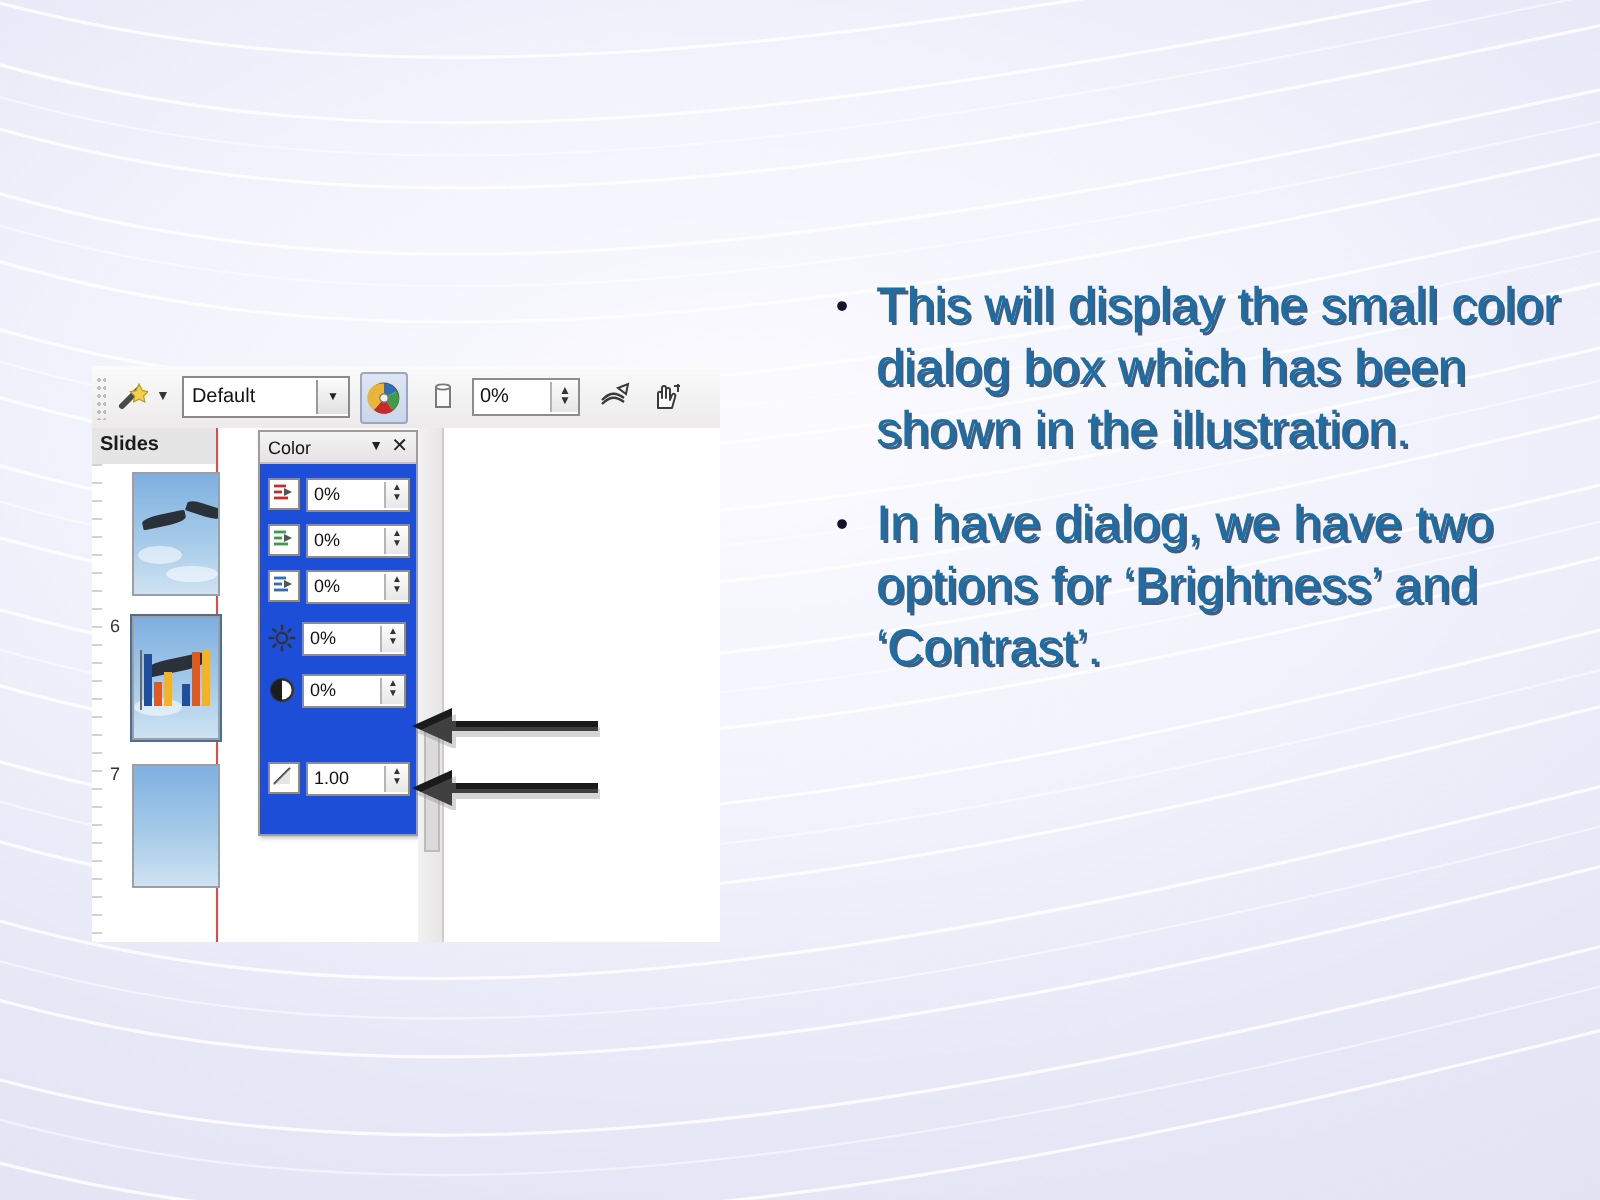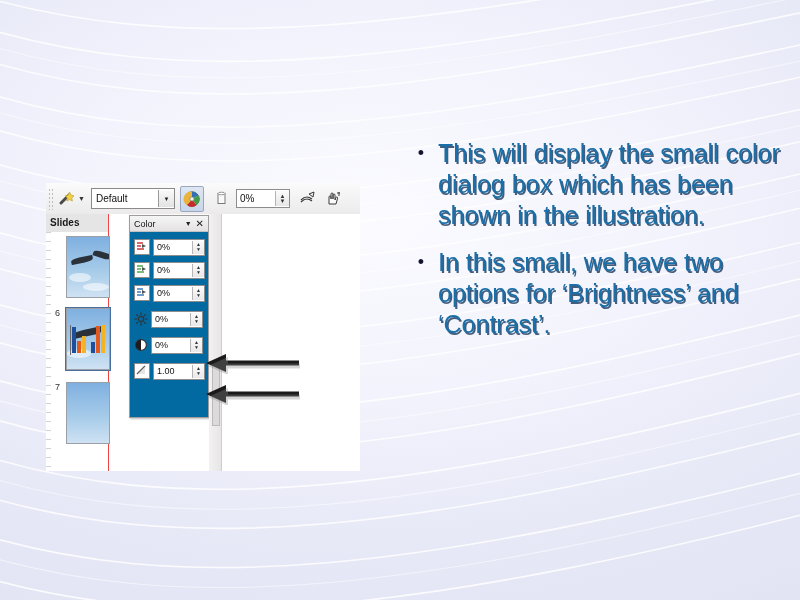--- a/index.html
+++ b/index.html
@@ -104,21 +104,21 @@
   .thumbnum{position:absolute;left:9px;font-size:9px;color:#333;}
 
   
   .sky{position:absolute;inset:0;background:linear-gradient(#7fb0e0,#a9cdea 60%,#cfe2f3);overflow:hidden;}
   .cloud{position:absolute;background:rgba(255,255,255,.55);border-radius:50%;}
   .jet{position:absolute;background:#2b3138;border-radius:40% 8% 40% 8%;transform:rotate(-12deg);}
 
   
   .colordlg{
     position:absolute;left:83px;top:1px;width:78px;height:201px;
-    background:#0369a1;border:1px solid #9f9c9c;
+    background:#1d4ed8;border:1px solid #9f9c9c;
     box-shadow:1px 1px 2px rgba(0,0,0,.25);}
   .cd-bar{height:15px;display:flex;align-items:center;
     background:linear-gradient(#f6f5f5,#e4e2e2);border-bottom:1px solid #c4c1c1;}
   .cd-title{flex:1;font-size:9px;padding-left:4px;color:#111;}
   .cd-tri{font-size:7px;color:#222;padding-right:4px;}
   .cd-x{font-size:10px;color:#222;padding-right:4px;line-height:10px;}
   .cd-row{display:flex;align-items:center;height:16px;margin:7px 0 0 4px;}
   .ch-icon{
     width:14px;height:14px;border:1px solid #8e8b8b;background:#fdfdfd;
     margin-right:3px;position:relative;overflow:hidden;}
@@ -193,21 +193,21 @@
   </div>
 
 
   <div id="body">
     <div class="bullet-row">
       <span class="bullet-dot">•</span>
       <span class="bullet-text">This will display the small color dialog box which has been shown in the illustration.</span>
     </div>
     <div class="bullet-row">
       <span class="bullet-dot">•</span>
-      <span class="bullet-text">In this small, we have two options for ‘Brightness’ and ‘Contrast’.</span>
+      <span class="bullet-text">In have dialog, we have two options for ‘Brightness’ and ‘Contrast’.</span>
     </div>
   </div>
 
   <div id="shot">
 
     <div class="toolbar">
       <div class="tb-grip"></div>
 
       <div class="tb-btn">
         <svg width="17" height="17" viewBox="0 0 17 17">
@@ -400,21 +400,21 @@
           </span>
           <span class="cd-field">
             <span class="val">0%</span>
             <span class="btns">
                 <span>▲</span>
                 <span>▼</span>
               </span>
           </span>
         </div>
 
-        <div class="cd-row" style="margin-top:10px;">
+        <div class="cd-row" style="margin-top:28px;">
           <span class="ch-icon">
             <svg width="12" height="12" viewBox="0 0 12 12">
               <rect x="1" y="1" width="10" height="10" fill="#fff"></rect>
               <path d="M2 10 L10 2" stroke="#333" stroke-width="1.1"></path>
               <path d="M2 10 L10 10 L10 2 Z" fill="#cfcfcf" opacity=".55"></path>
             </svg>
           </span>
           <span class="cd-field">
             <span class="val">1.00</span>
             <span class="btns">

